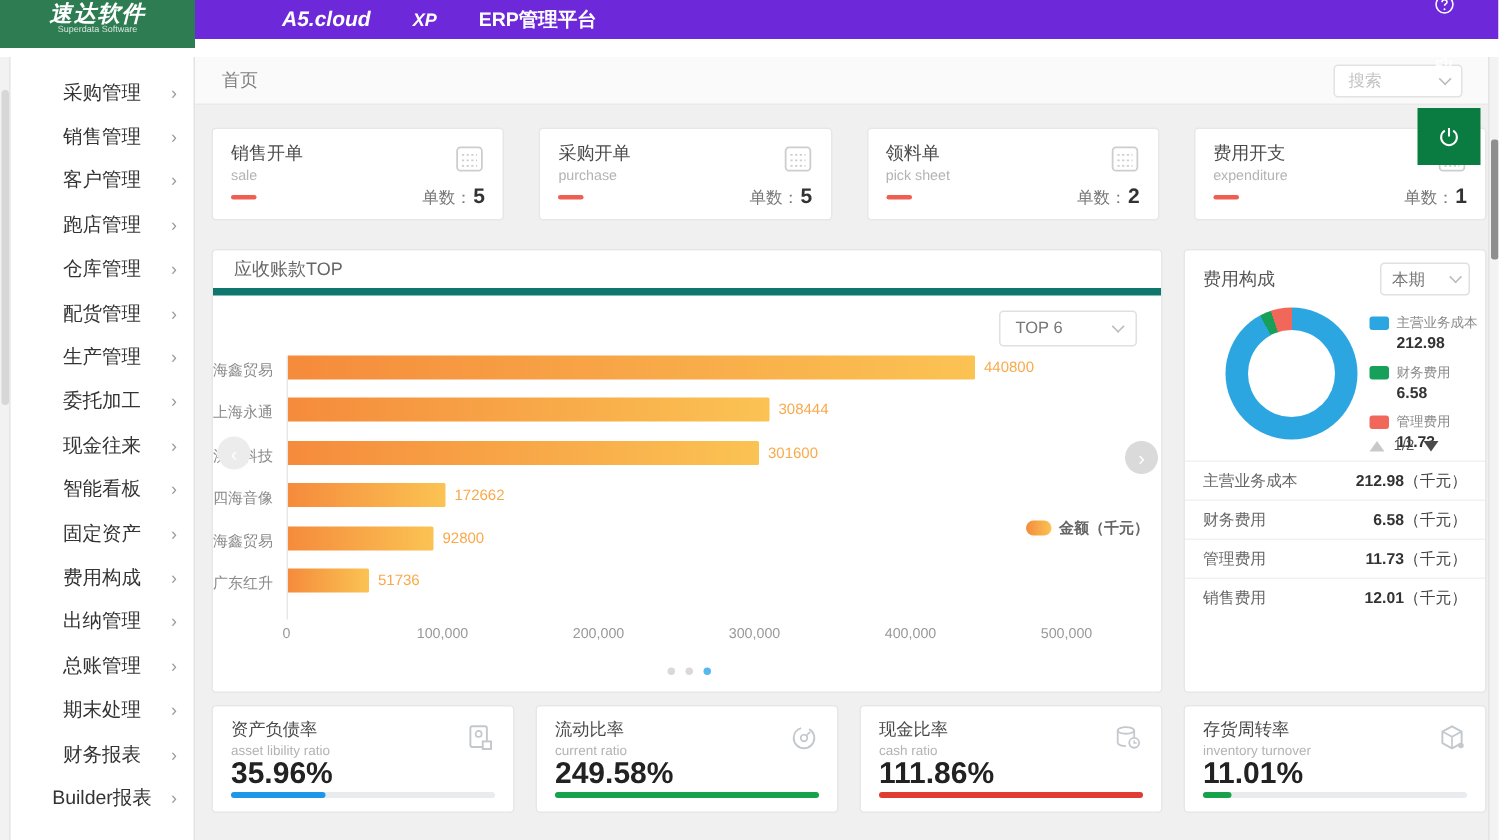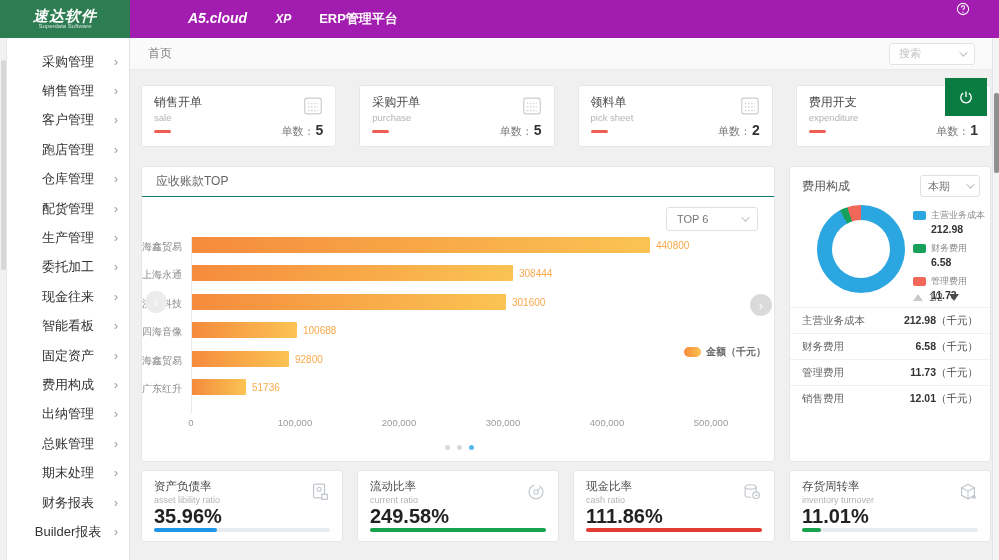--- a/index.html
+++ b/index.html
@@ -1,21 +1,21 @@
 <!DOCTYPE html>
 <html><head>
 <meta charset="utf-8">
 <style>
   * { margin:0; padding:0; box-sizing:border-box; }
   html,body { width:999px; height:560px; overflow:hidden; background:#fff;
     font-family:"Liberation Sans","DejaVu Sans",sans-serif; }
   body { position:relative; }
 
   
-  .header { position:absolute; top:0; left:0; width:999px; height:38px; background:#a21caf;
+  .header { position:absolute; top:0; left:0; width:999px; height:26px; background:#6d28d9;
     display:flex; align-items:center; z-index:5; }
   .logo { width:130px; height:38px; background:#2E7D52; color:#fff; display:flex;
     flex-direction:column; align-items:center; justify-content:center; cursor:pointer; }
   .logo-title { font-size:15px; font-weight:bold; font-style:italic; letter-spacing:1px; line-height:15px; }
   .logo-sub { font-size:6px; opacity:.8; line-height:7px; }
   .header-left { display:flex; align-items:baseline; gap:28px; margin-left:58px; color:#fff; }
   .product { font-size:14px; font-weight:bold; font-style:italic; }
   .edition { font-size:12px; font-weight:bold; font-style:italic; }
   .platform { font-size:13px; font-weight:bold; }
   .header-right { margin-left:auto; display:flex; align-items:center; gap:21px; color:#fff;flex-direction:column; }
@@ -53,21 +53,21 @@
   .stat-title { font-size:12px; color:#4a4a4a; }
   .stat-sub { font-size:9.5px; color:#b3b3b3; margin-top:1px; }
   .stat-icon { position:absolute; right:11px; top:9px; }
   .red-dash { position:absolute; left:12px; bottom:13px; width:17px; height:3px;
     background:#F05E52; border-radius:2px; }
   .stat-count { position:absolute; right:12px; bottom:7px; font-size:11px; color:#777; }
   .stat-count b { font-size:14px; color:#333; margin-left:1px; }
 
   
   .chart-card { position:absolute; left:11px; top:128px; width:634px; height:296px; }
-  .chart-title-bar { height:30px; border-bottom:1px solid #0f766e; display:flex; align-items:center;
+  .chart-title-bar { height:30px; border-bottom:5px solid #0f766e; display:flex; align-items:center;
     padding:0 14px; font-size:12px; color:#666; }
   .top-select { position:absolute; right:16px; top:40px; width:92px; height:24px; background:#fff;
     border:1px solid #e0e0e0; border-radius:3px; font-size:11px; color:#777; display:flex;
     align-items:center; padding:0 10px; cursor:pointer;gap:12px; }
   .plot { position:absolute; left:0; top:66px; width:634px; height:210px; }
   .axis-v { position:absolute; left:49px; top:4px; height:176px; width:1px; background:#e8e8e8; }
   .bar-row { position:absolute; left:0; height:16px; width:634px; }
   .bar-label { position:absolute; right:592px; left:0; text-align:right; font-size:10px;
     color:#8a8a8a; top:3px; padding-right:8px; white-space:nowrap; }
   .bar { position:absolute; left:50px; top:0; height:16px;
@@ -329,21 +329,21 @@
           <div class="bar-val" style="left:377px">308444</div>
         </div>
         <div class="bar-row" style="top: 60.8px;">
           <div class="bar-label" style="right:586px">洪海科技</div>
           <div class="bar" style="width:314px"></div>
           <div class="bar-val" style="left:370px">301600</div>
         </div>
         <div class="bar-row" style="top: 89.2px;">
           <div class="bar-label" style="right:586px">四海音像</div>
           <div class="bar" style="width:105px"></div>
-          <div class="bar-val" style="left:161px">100688</div>
+          <div class="bar-val" style="left:161px">172662</div>
         </div>
         <div class="bar-row" style="top: 117.6px;">
           <div class="bar-label" style="right:586px">海鑫贸易</div>
           <div class="bar" style="width:97px"></div>
           <div class="bar-val" style="left:153px">92800</div>
         </div>
         <div class="bar-row" style="top: 146px;">
           <div class="bar-label" style="right:586px">广东红升</div>
           <div class="bar" style="width:54px"></div>
           <div class="bar-val" style="left:110px">51736</div>

